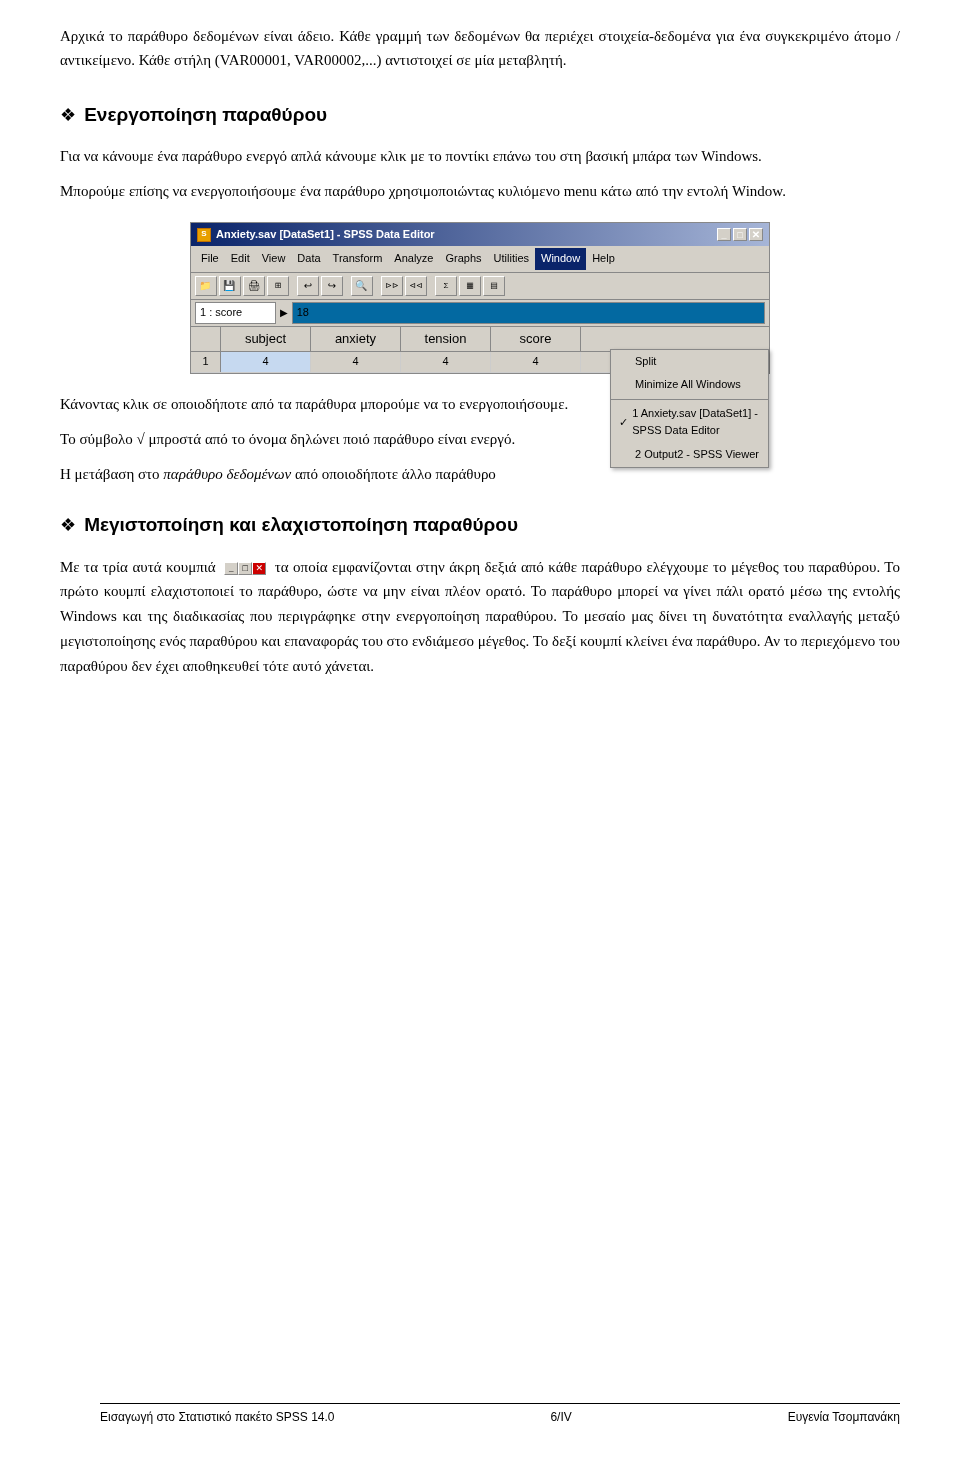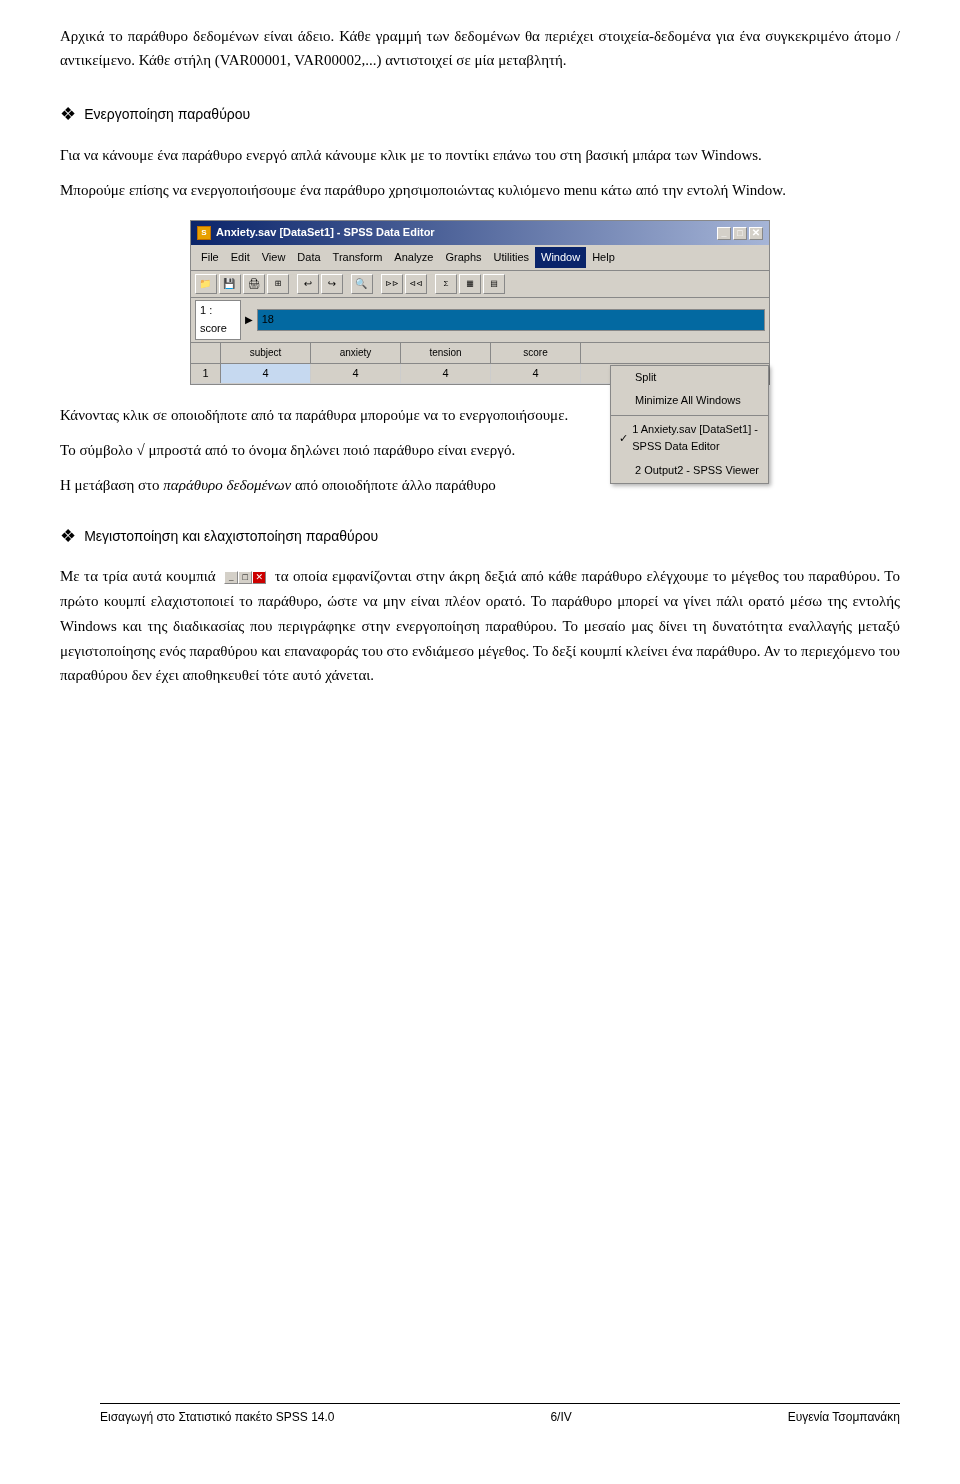--- a/index.html
+++ b/index.html
@@ -38,22 +38,22 @@
       font-size: 15px;
     }
 
     .section-header {
       display: flex;
       align-items: center;
       margin: 28px 0 14px 0;
     }
 
     .section-title {
-      font-size: 14px;
-      font-weight: normal;
+      font-size: 19px;
+      font-weight: bold;
       font-family: Arial, sans-serif;
     }
 
     .section-body {
       font-size: 15px;
       line-height: 1.65;
       text-align: justify;
       margin-bottom: 10px;
     }
 
@@ -168,42 +168,42 @@
       align-items: center;
       gap: 4px;
       border-bottom: 1px solid #888;
       font-size: 11px;
     }
 
     .spss-cell-ref {
       border: 1px solid #888;
       background: #fff;
       padding: 1px 4px;
-      width: 46px;
+      width: 81px;
       font-size: 11px;
     }
 
     .spss-cell-value {
       border: 1px solid #888;
       background: #0369a1;
       padding: 1px 4px;
       flex: 1;
       font-size: 11px;
     }
 
     .spss-grid-header {
       display: flex;
       background: #d4d0c8;
       border-bottom: 1px solid #888;
     }
 
     .spss-col-header {
       border-right: 1px solid #888;
       padding: 2px 4px;
-      font-size: 10px;
+      font-size: 13px;
       text-align: center;
       background: #d4d0c8;
     }
 
     .spss-col-header:first-child {
       width: 30px;
     }
 
     .spss-col-body {
       width: 90px;

